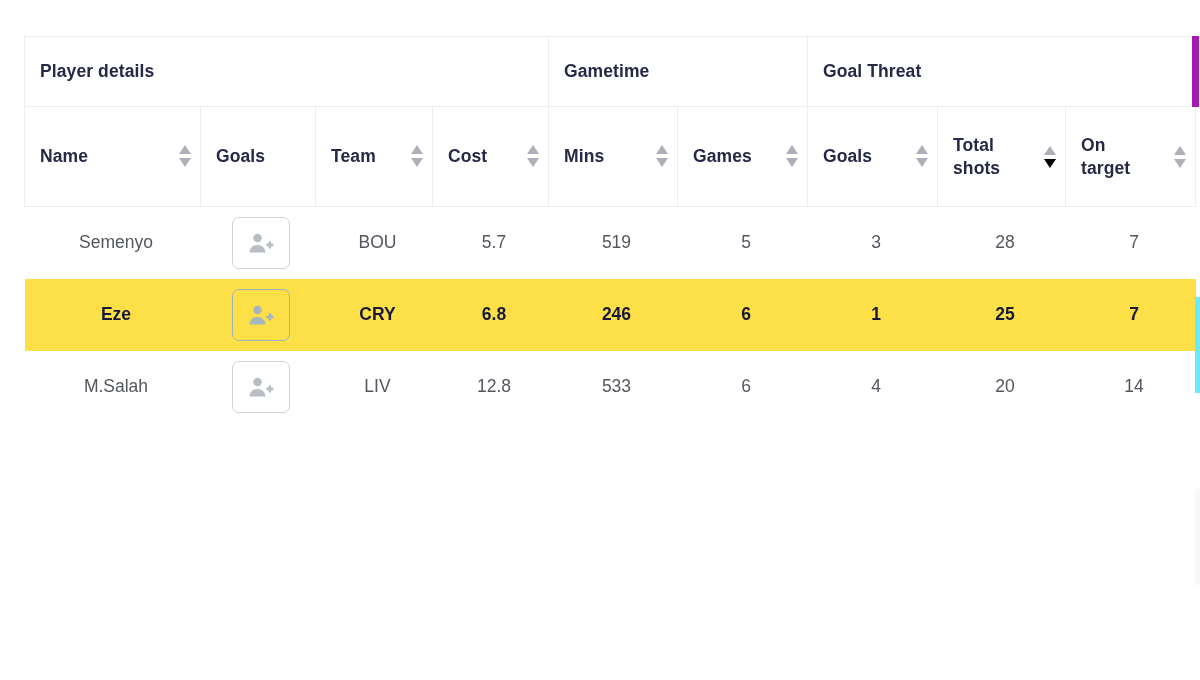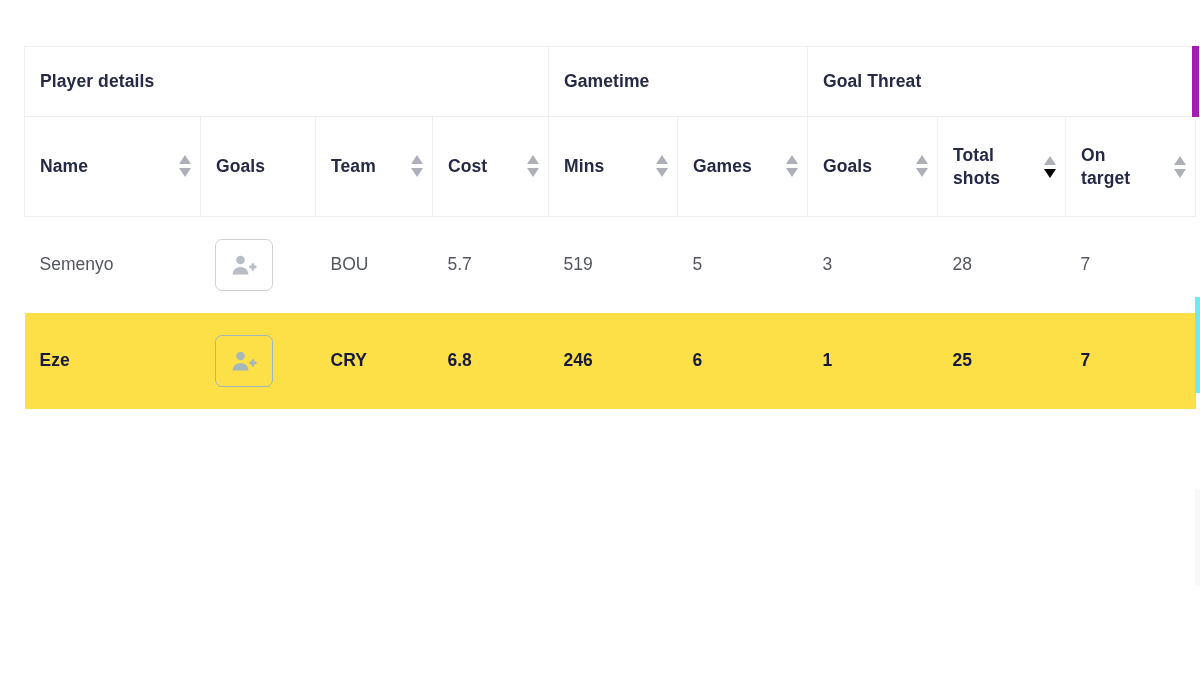--- a/index.html
+++ b/index.html
@@ -19,21 +19,21 @@
     position: relative;
     width: 1200px;
     height: 680px;
     background: #ffffff;
   }
 
   
   .table-wrap {
     position: absolute;
     left: 24px;
-    top: 46px;
+    top: 36px;
     width: 1176px;
   }
 
   table.stats {
     border-collapse: collapse;
     table-layout: fixed;
     width: 1171px;
     background: #ffffff;
   }
 
@@ -111,23 +111,23 @@
     border-bottom: 9px solid #adb0b8;
   }
   .sort-icon i.down {
     bottom: 0;
     border-top: 9px solid #adb0b8;
   }
   .sort-icon.desc i.down { border-top-color: #000000; }
 
   
   tbody td {
-    height: 96px;
+    height: 72px;
     padding: 0 8px 0 15px;
-    text-align: left;
+    text-align: center;
     vertical-align: middle;
     font-size: 17.5px;
     font-weight: 400;
     color: #53565e;
     background: transparent;
     box-sizing: border-box;
     white-space: nowrap;
   }
   tbody tr.zebra { background: #f7f8f9; }
   tbody tr.selected { background: #fde047; }
@@ -307,18 +307,38 @@
                 </span>
               </button></td>
             <td>CRY</td>
             <td>6.8</td>
             <td>246</td>
             <td>6</td>
             <td>1</td>
             <td>25</td>
             <td>7</td>
           </tr>
+          <tr>
+            <td>M.Salah</td>
+            <td class="comb-cell"><button class="comb-btn" title="Combine player">
+                <span>
+                  <svg width="26" height="24" viewBox="0 0 26 24" aria-hidden="true">
+                    <circle cx="9.5" cy="7" r="4.3" fill="#b9bec6"></circle>
+                    <path d="M1.6 21.5c0-4.6 3.6-7.6 7.9-7.6s7.9 3 7.9 7.6z" fill="#b9bec6"></path>
+                    <rect x="18.3" y="12.6" width="7.2" height="2.6" rx="0.6" fill="#b9bec6"></rect>
+                    <rect x="20.6" y="10.3" width="2.6" height="7.2" rx="0.6" fill="#b9bec6"></rect>
+                  </svg>
+                </span>
+              </button></td>
+            <td>LIV</td>
+            <td>12.8</td>
+            <td>533</td>
+            <td>6</td>
+            <td>4</td>
+            <td>20</td>
+            <td>14</td>
+          </tr>
         </tbody>
     </table>
   </div>
 <div class="bleed" style="top: 296.5px; height: 96px; background: rgb(108, 234, 248);"></div>
     <div class="bleed" style="top: 488.5px; height: 96px; background: rgb(247, 248, 249);"></div>
   </div>
 
 </body></html>

